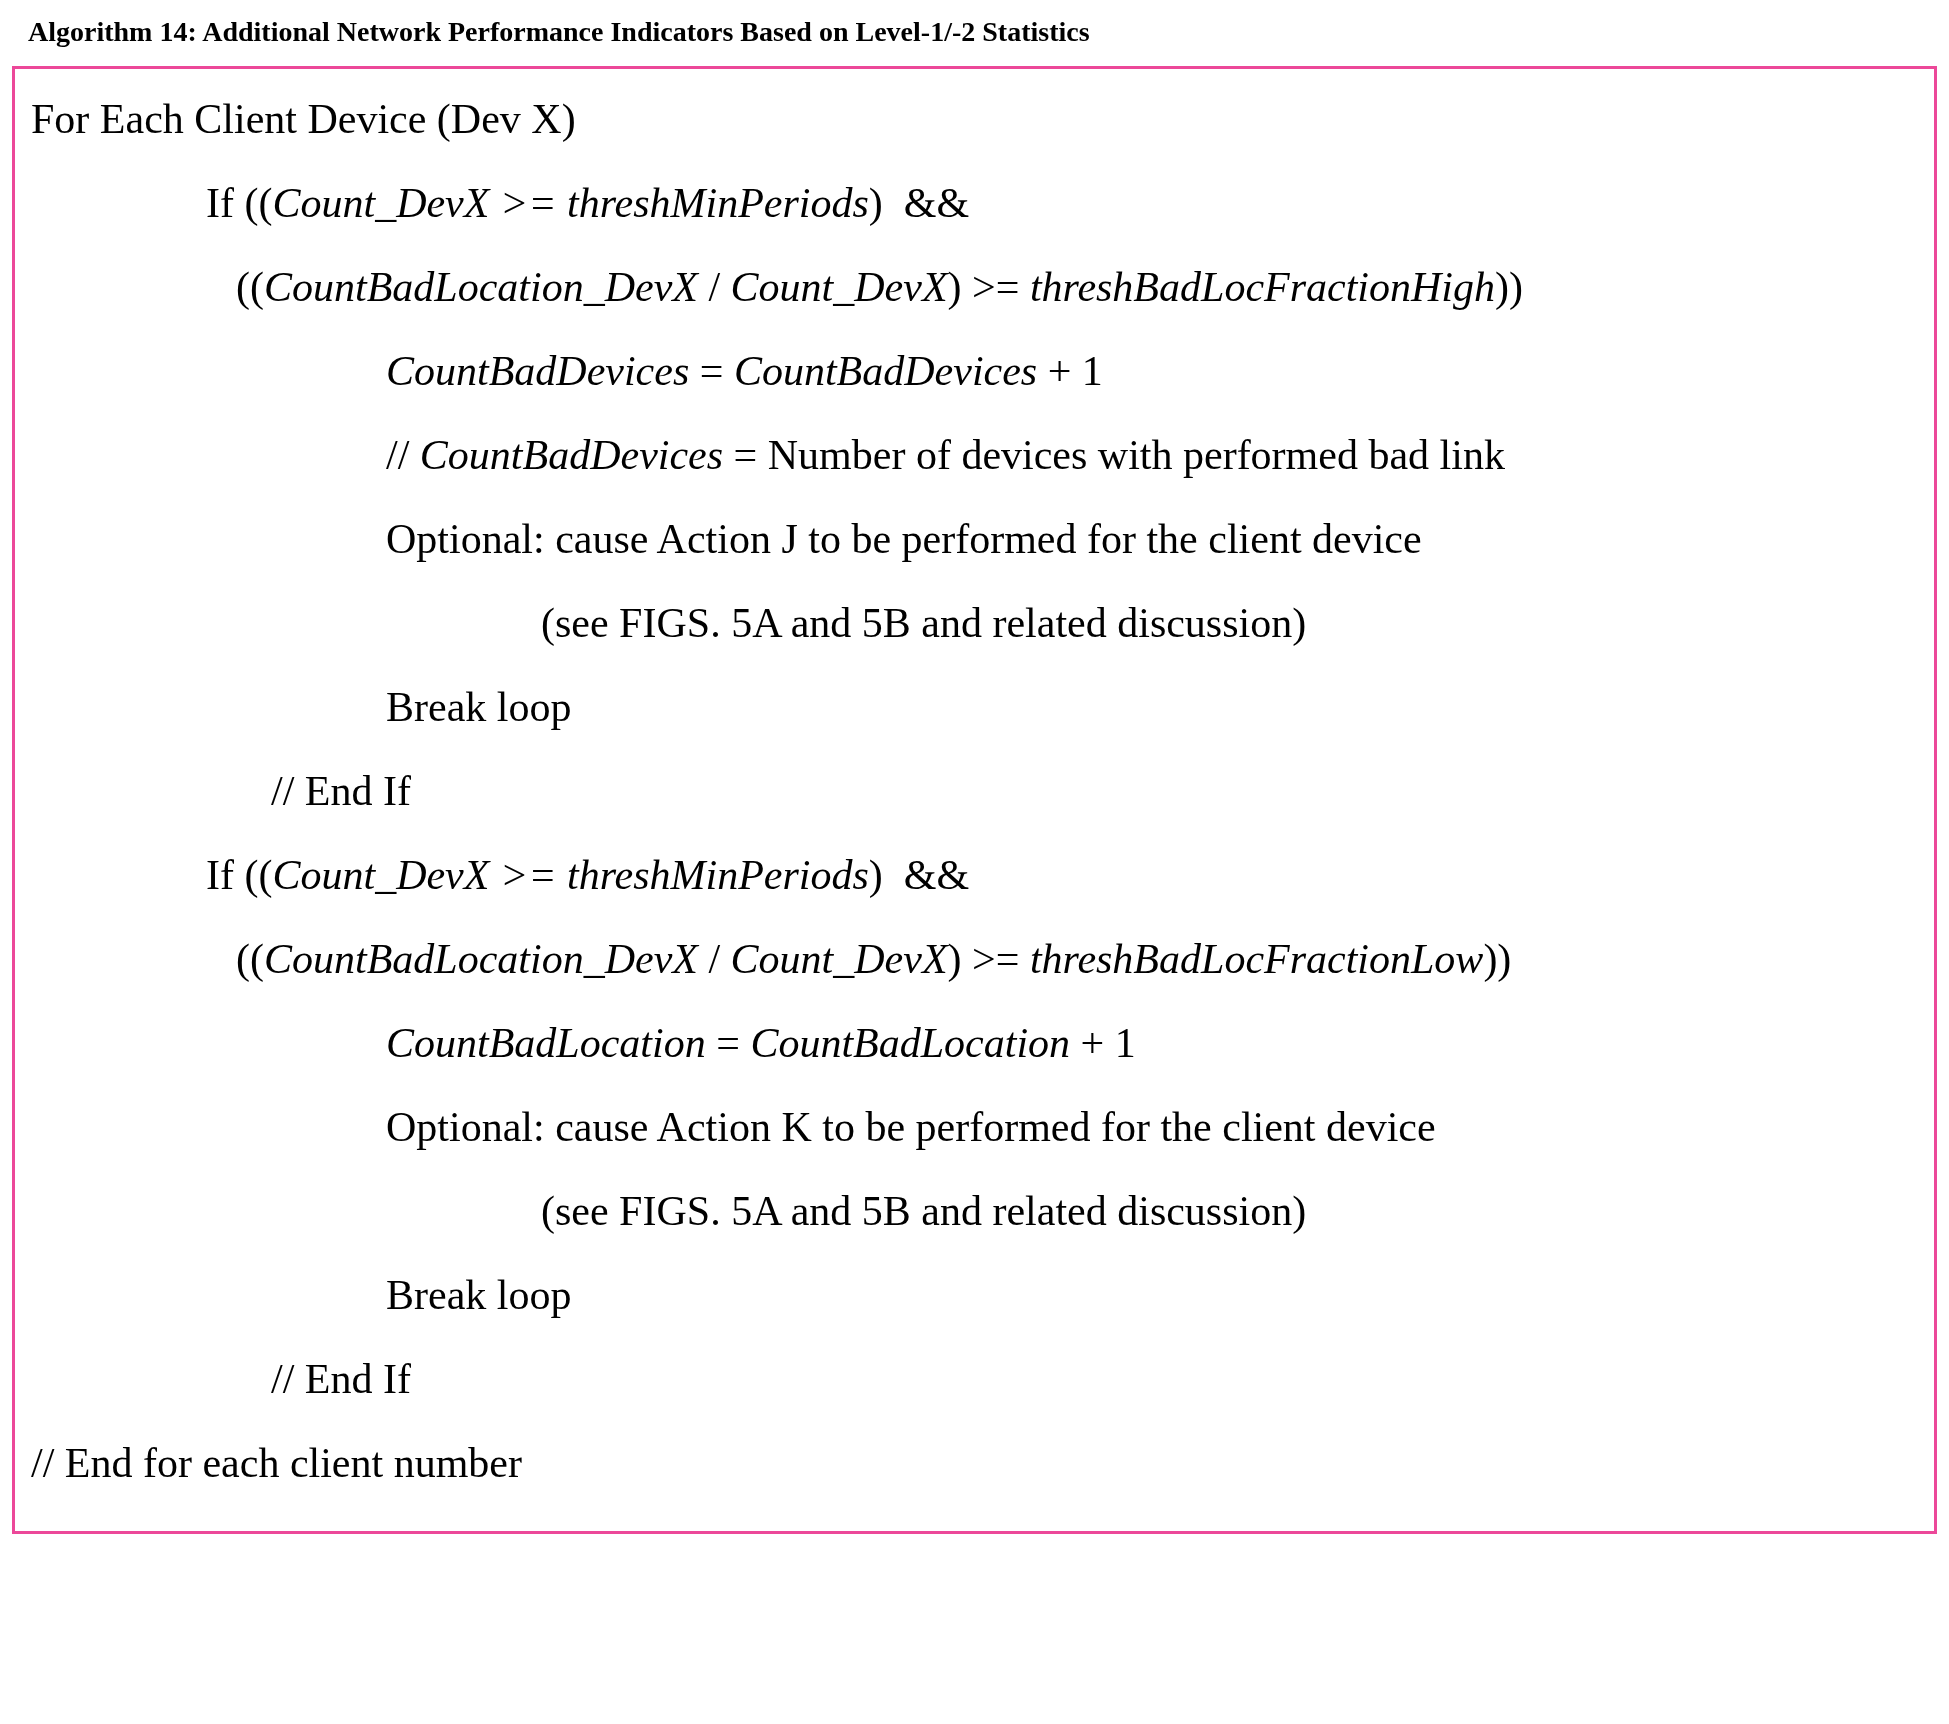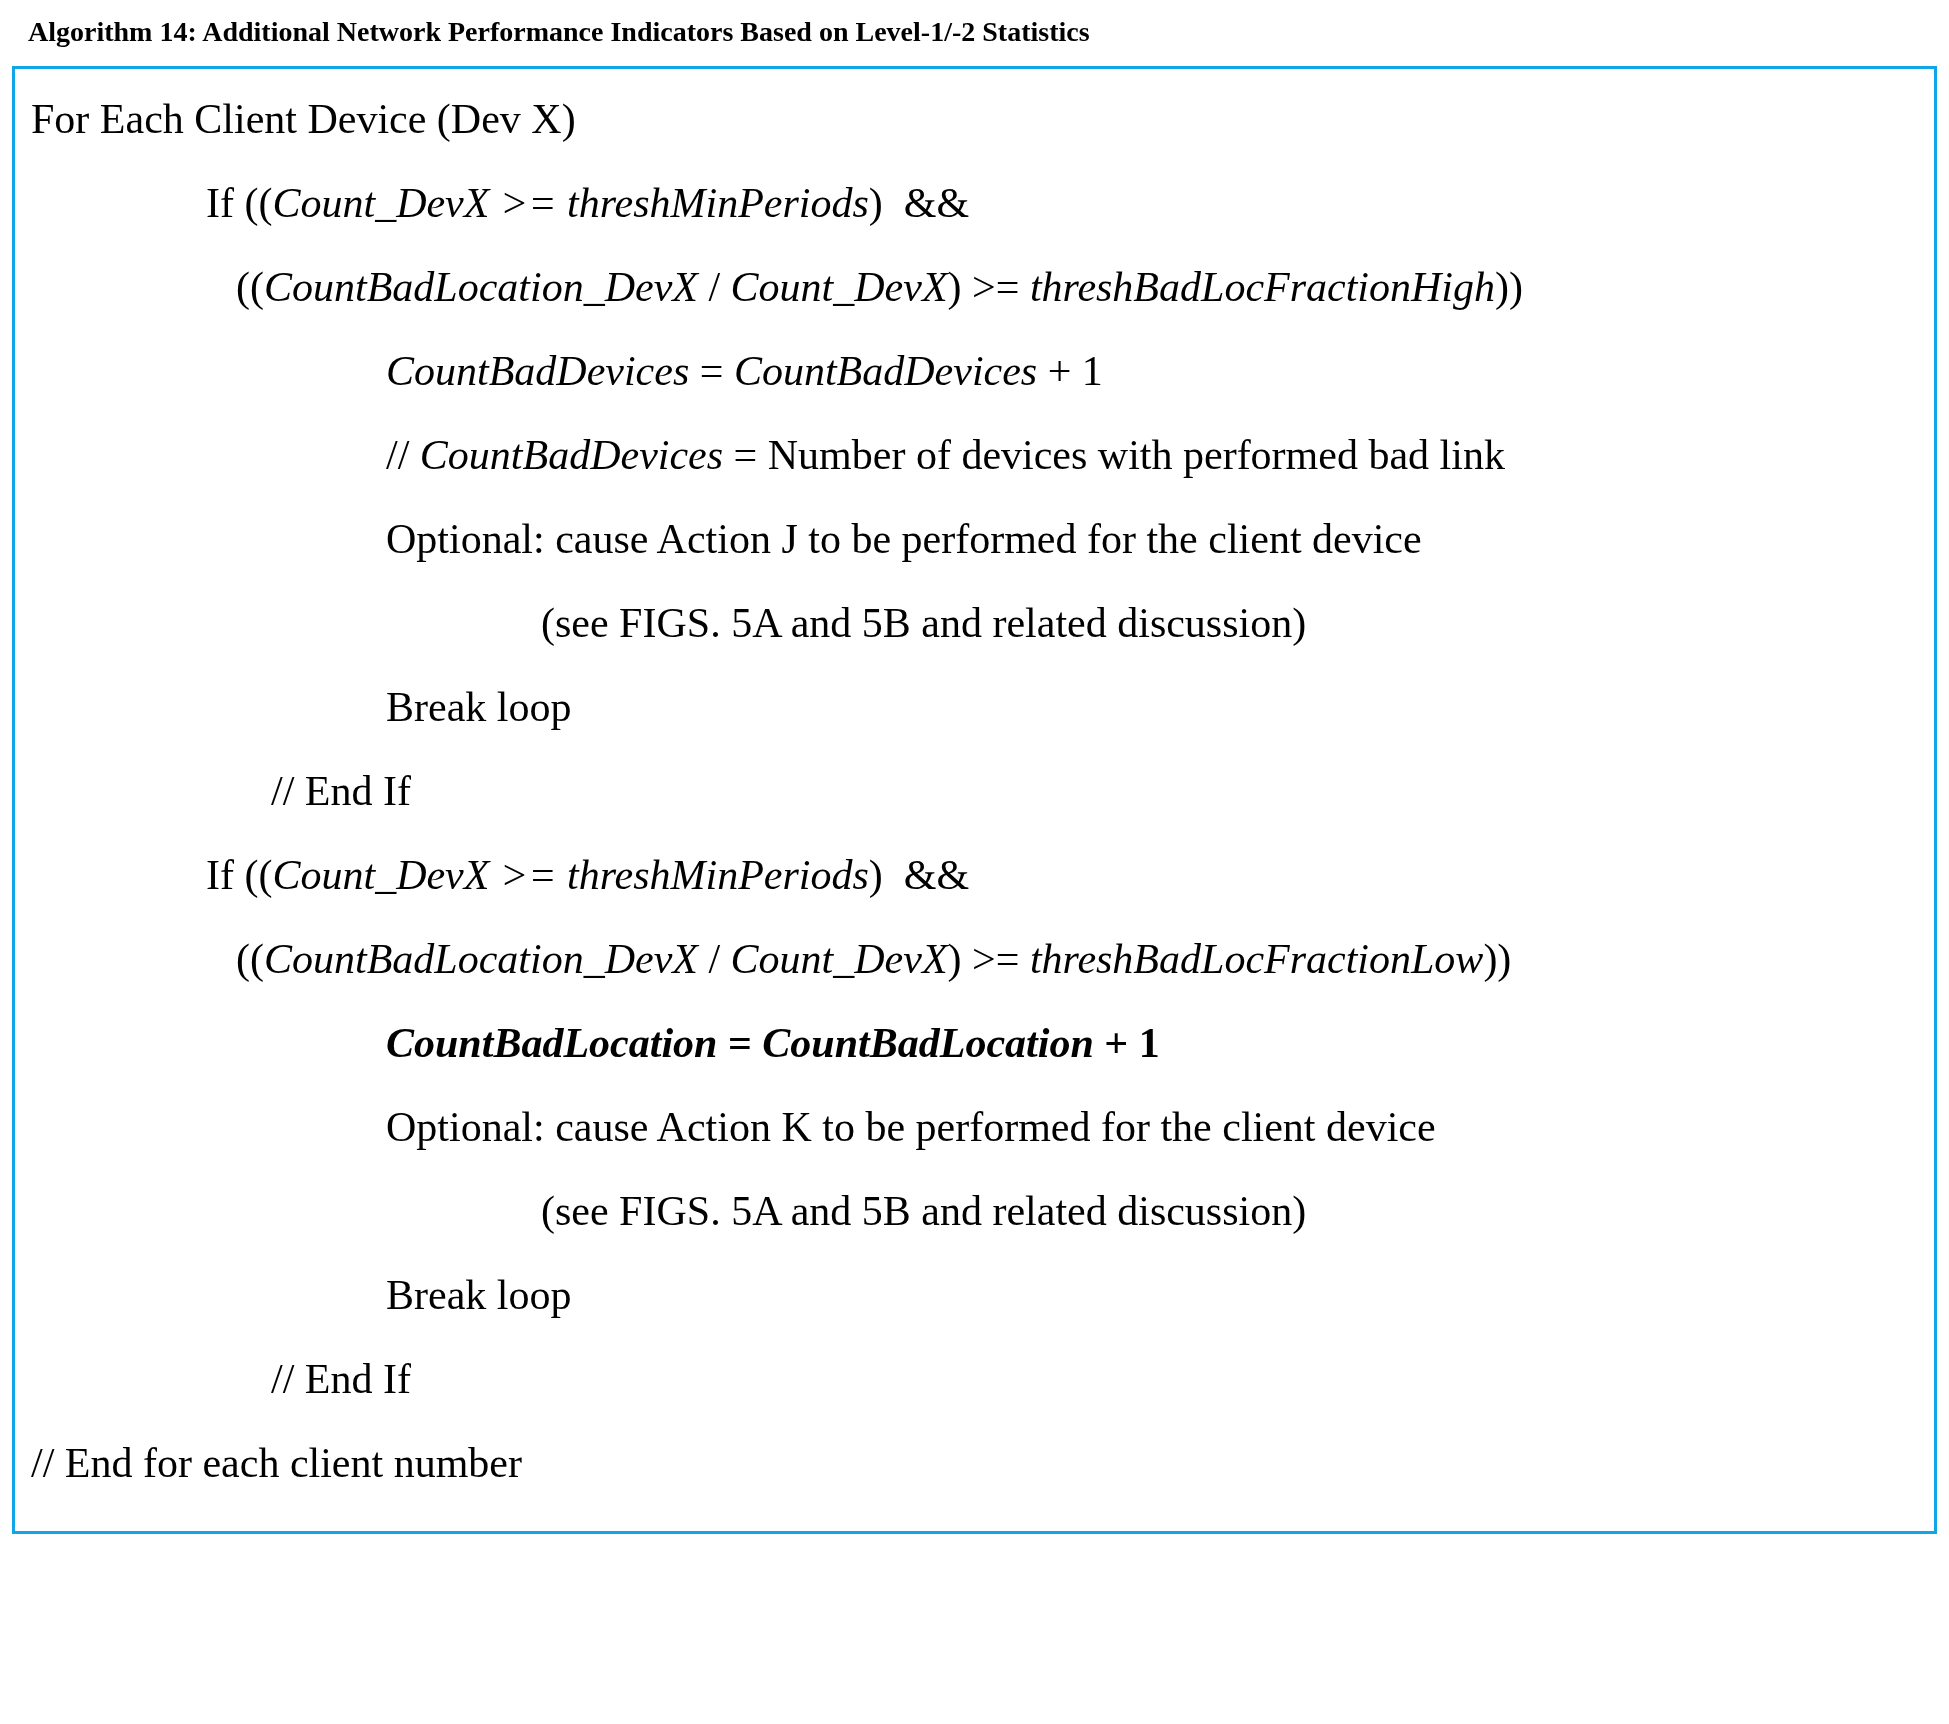--- a/index.html
+++ b/index.html
@@ -16,21 +16,21 @@
   }
   .page-title {
     font-weight: bold;
     font-size: 28px;
     line-height: 56px;
     padding: 4px 10px 0 28px;
     white-space: nowrap;
   }
   .algo-box {
     margin: 6px 12px 0 12px;
-    border: 3px solid #0ea5e9;
+    border: 3px solid #ec4899;
     padding: 8px 14px 26px 16px;
     box-sizing: border-box;
   }
   .code-line {
     font-size: 42px;
     line-height: 84px;
     white-space: pre;
   }
   .code-line .it {
     font-style: italic;
@@ -47,20 +47,20 @@
       <div class="code-line" style="padding-left: 175px;"><span>If ((</span><span class="it">Count_DevX &gt;= threshMinPeriods</span><span>)  &amp;&amp;</span></div>
       <div class="code-line" style="padding-left: 205px;"><span>((</span><span class="it">CountBadLocation_DevX</span><span> / </span><span class="it">Count_DevX</span><span>) &gt;= </span><span class="it">threshBadLocFractionHigh</span><span>))</span></div>
       <div class="code-line" style="padding-left: 355px;"><span class="it">CountBadDevices</span><span> = </span><span class="it">CountBadDevices</span><span> + 1</span></div>
       <div class="code-line" style="padding-left: 355px;"><span>// </span><span class="it">CountBadDevices</span><span> = Number of devices with performed bad link</span></div>
       <div class="code-line" style="padding-left: 355px;"><span>Optional: cause Action J to be performed for the client device</span></div>
       <div class="code-line" style="padding-left: 510px;"><span>(see FIGS. 5A and 5B and related discussion)</span></div>
       <div class="code-line" style="padding-left: 355px;"><span>Break loop</span></div>
       <div class="code-line" style="padding-left: 240px;"><span>// End If</span></div>
       <div class="code-line" style="padding-left: 175px;"><span>If ((</span><span class="it">Count_DevX &gt;= threshMinPeriods</span><span>)  &amp;&amp;</span></div>
       <div class="code-line" style="padding-left: 205px;"><span>((</span><span class="it">CountBadLocation_DevX</span><span> / </span><span class="it">Count_DevX</span><span>) &gt;= </span><span class="it">threshBadLocFractionLow</span><span>))</span></div>
-      <div class="code-line" style="padding-left: 355px; font-weight: bold;"><span class="it">CountBadLocation</span><span> = </span><span class="it">CountBadLocation</span><span> + 1</span></div>
+      <div class="code-line" style="padding-left: 355px;"><span class="it">CountBadLocation</span><span> = </span><span class="it">CountBadLocation</span><span> + 1</span></div>
       <div class="code-line" style="padding-left: 355px;"><span>Optional: cause Action K to be performed for the client device</span></div>
       <div class="code-line" style="padding-left: 510px;"><span>(see FIGS. 5A and 5B and related discussion)</span></div>
       <div class="code-line" style="padding-left: 355px;"><span>Break loop</span></div>
       <div class="code-line" style="padding-left: 240px;"><span>// End If</span></div>
       <div class="code-line" style="padding-left: 0px;"><span>// End for each client number</span></div>
     </div>
 </div>
 
 </body></html>

